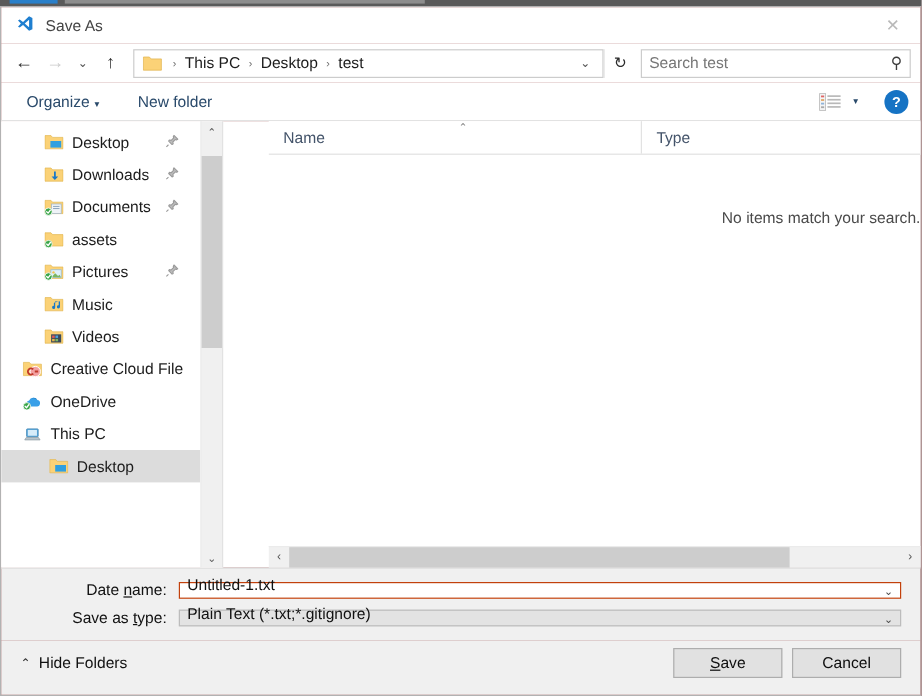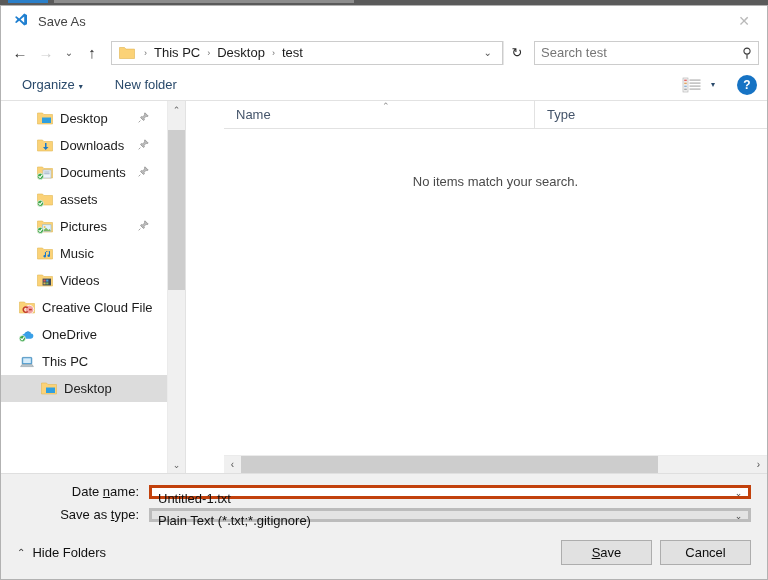--- a/index.html
+++ b/index.html
@@ -333,21 +333,21 @@
   #col-type { flex: 1 1 auto; border-right: 0; }
   #sort-caret {
     position: absolute;
     left: 158px; top: 0px;
     color: #8d8d8d;
     font-size: 9px;
   }
   #empty-area {
     flex: 1 1 auto;
     display: flex;
-    justify-content: center;
+    justify-content: flex-end;
     padding-top: 45px;
     box-sizing: border-box;
   }
   #empty-msg {
     font-size: 13px;
     color: #4a4a4a;
   }
   #hscroll {
     height: 17px;
     background: #f0f0f0;
@@ -387,23 +387,23 @@
     width: 122px;
     text-align: right;
     padding-right: 10px;
     font-size: 13px;
     color: #111111;
     flex: 0 0 auto;
   }
   .combo {
     flex: 1 1 auto;
     height: 14px;
-    border: 3px solid #c2410c;
-    display: flex;
-    align-items: flex-start;
+    border: 1px solid #c2410c;
+    display: flex;
+    align-items: flex-end;
     box-sizing: border-box;
     min-width: 0;
   }
   .combo.editable { background: #ffffff; }
   .combo.readonly { background: #e3e3e3; border-color: #bcbcbc; }
   .combo .value {
     flex: 1 1 auto;
     font-size: 13px;
     color: #111111;
     padding-left: 6px;

